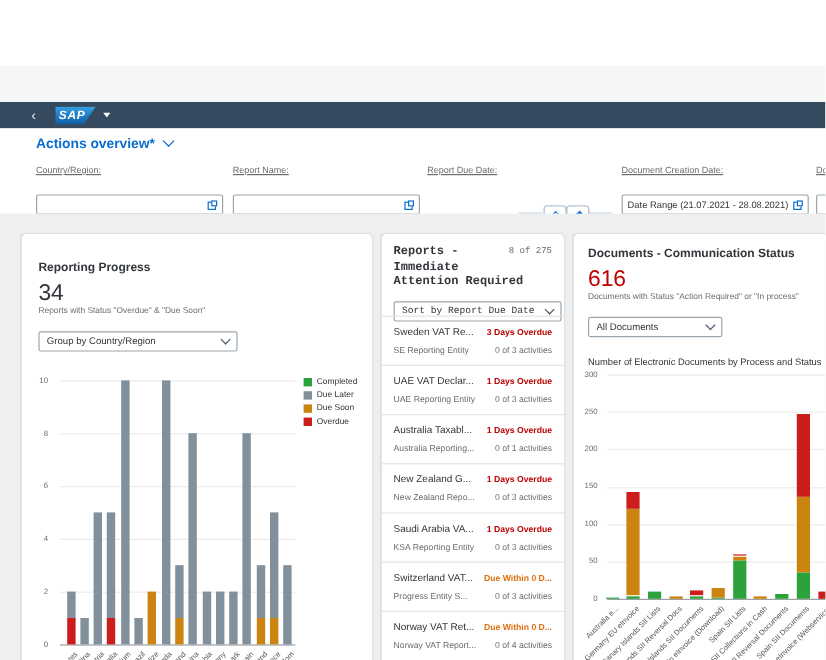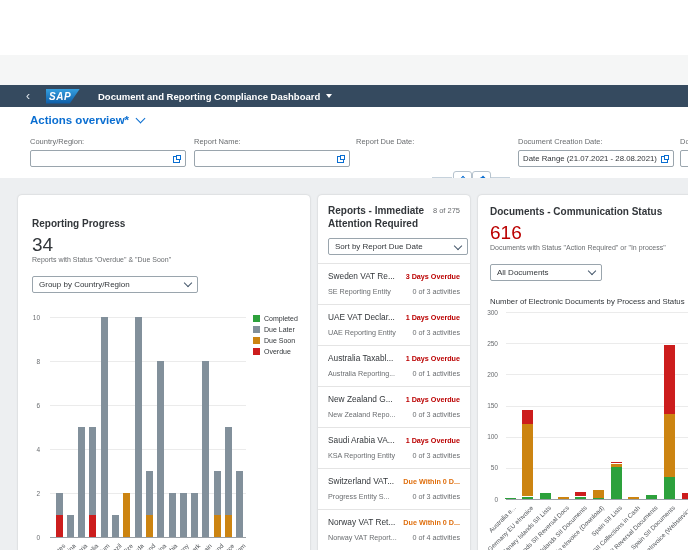--- a/index.html
+++ b/index.html
@@ -16,21 +16,21 @@
   .sap-logo span{color:#fff;font-style:italic;font-weight:bold;font-size:10px;margin-left:3px;letter-spacing:.5px;}
   .shell-title{color:#fff;font-size:9.5px;font-weight:bold;margin-left:18px;}
   .shell-caret{width:0;height:0;border-left:3.5px solid transparent;border-right:3.5px solid transparent;
                border-top:4px solid #fff;display:inline-block;margin-left:6px;}
   
   .filterbar{position:absolute;left:0;top:107px;width:688px;height:71px;background:#fff;}
   .page-title{position:absolute;left:30px;top:7px;color:#0a6ed1;font-size:11.5px;font-weight:bold;}
   .pt-chev{display:inline-block;width:6px;height:6px;border-right:1.5px solid #0a6ed1;border-bottom:1.5px solid #0a6ed1;
            transform:rotate(45deg);margin-left:8px;margin-bottom:2px;}
   .filter-field{position:absolute;top:30px;width:156px;}
-  .filter-field .flabel{font-size:7.5px;color:#6a6d70;margin-bottom:4px;white-space:nowrap;}
+  .filter-field .flabel{font-size:7.5px;color:#6a6d70;margin-bottom:16px;white-space:nowrap;text-decoration:underline;}
   .fbox{height:15px;border:1px solid #9aa5ad;border-radius:2px;background:#fff;display:flex;
         align-items:center;padding:0 4px;justify-content:space-between;}
   .fbox.focused{border:1px solid #46586c;box-shadow:inset 0 0 0 .5px #46586c;margin-top:44px;}
   .fbox .fval{font-size:7.8px;color:#32363a;white-space:nowrap;overflow:hidden;}
   .vh-icon{width:8px;height:8px;position:relative;flex:none;}
   .vh-icon:before{content:"";position:absolute;left:0;bottom:0;width:5px;height:5px;border:1px solid #0a6ed1;}
   .vh-icon:after{content:"";position:absolute;right:0;top:0;width:3px;height:3px;border:1px solid #0a6ed1;background:#fff;}
   .fab{position:absolute;top:171px;width:17px;height:14px;background:#fff;border:1px solid #b6c3ce;
        border-radius:3px;display:flex;align-items:center;justify-content:center;box-shadow:0 1px 1px rgba(0,0,0,.08);}
   .chev-up{width:5px;height:5px;border-left:1.5px solid #0a6ed1;border-top:1.5px solid #0a6ed1;
@@ -57,21 +57,21 @@
   .baseline{position:absolute;height:1px;background:#9aa0a6;}
   .ytick{position:absolute;font-size:6.5px;color:#6a6d70;text-align:right;}
   .seg{position:absolute;}
   .xlab{position:absolute;font-size:6.3px;color:#515559;white-space:nowrap;transform:rotate(-45deg);
         transform-origin:top right;}
   .legend{position:absolute;}
   .leg-row{display:flex;align-items:center;margin-bottom:4px;}
   .leg-sw{width:7px;height:7px;margin-right:4px;flex:none;}
   .leg-lb{font-size:7px;color:#32363a;white-space:nowrap;}
   
-  .mid-head{position:relative;padding:10px 0 0 10px;}
+  .mid-head{position:relative;padding:10px 0 0 10px;font-family:Liberation Mono, monospace;}
   .mid-counter{position:absolute;right:10px;top:11px;font-size:7.5px;color:#6a6d70;}
   .list{position:absolute;left:0;top:68px;width:152px;}
   .lrow{padding:7px 10px 8px 10px;border-bottom:1px solid #e4e4e4;}
   .lrow .r1{display:flex;justify-content:space-between;align-items:baseline;}
   .lrow .r2{display:flex;justify-content:space-between;margin-top:6px;}
   .lname{font-size:8.3px;color:#32363a;white-space:nowrap;}
   .lstatus{font-size:7.2px;font-weight:bold;white-space:nowrap;}
   .lstatus.overdue{color:#bb0000;}
   .lstatus.due-soon{color:#df6e0c;}
   .lsub{font-size:7.2px;color:#6a6d70;white-space:nowrap;}
@@ -81,21 +81,20 @@
 
 <div class="screen">
 
   <div class="top-strip"></div>
 
   <div class="shellbar">
     <span class="back-ic">‹</span>
     <div class="sap-logo">
       <span>SAP</span>
     </div>
-    <span class="shell-title">Document and Reporting Compliance Dashboard</span>
     <span class="shell-caret"></span>
   </div>
 
   <div class="filterbar">
     <div class="page-title">
       <span>Actions overview*</span><span class="pt-chev"></span>
     </div>
     <div id="filter-fields">
         <div class="filter-field" style="left: 30px;">
           <div class="flabel">Country/Region:</div>

